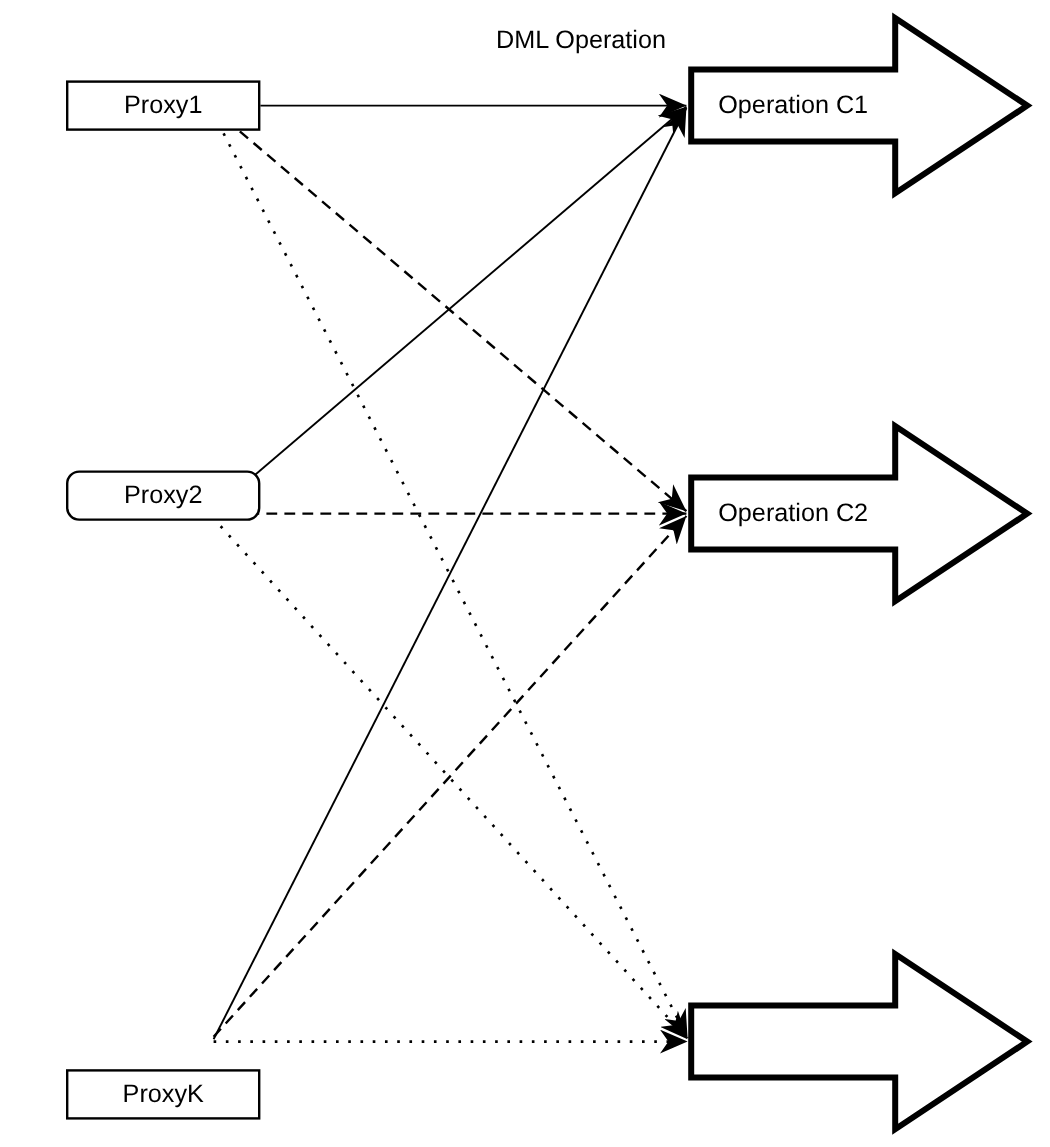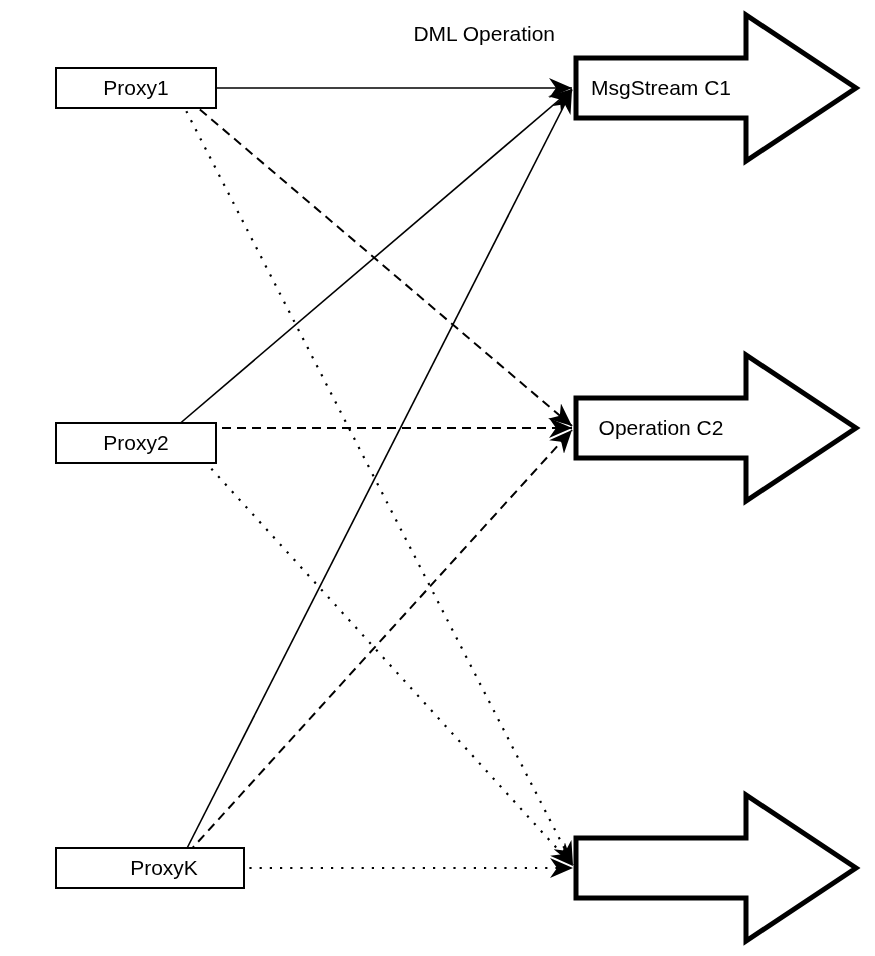--- a/index.html
+++ b/index.html
@@ -38,22 +38,22 @@
     height: 38px;
     border: 2px solid #000000;
     background: #ffffff;
     display: flex;
     align-items: center;
     justify-content: center;
     font-size: 21px;
     margin-left: 40px;
   }
   .proxy-box.p1 { top: 67px; }
-  .proxy-box.p2 { top: 422px; }
-  .proxy-box.pk { top: 847px; padding-left: 28px; }
+  .proxy-box.p2 { top: 392px; border-radius: 11px; }
+  .proxy-box.pk { top: 891px; }
   .stream-label {
     position: absolute;
     left: 578px;
     width: 166px;
     height: 30px;
     display: flex;
     align-items: center;
     justify-content: center;
     font-size: 21px;
     white-space: nowrap;
@@ -98,16 +98,16 @@
   <div class="proxy-box p1">
     <span>Proxy1</span>
   </div>
   <div class="proxy-box p2">
     <span>Proxy2</span>
   </div>
   <div class="proxy-box pk">
     <span>ProxyK</span>
   </div>
 
-  <div class="stream-label s1">MsgStream C1</div>
+  <div class="stream-label s1">Operation C1</div>
   <div class="stream-label s2">Operation C2</div>
 
 </div>
 
 </body></html>

